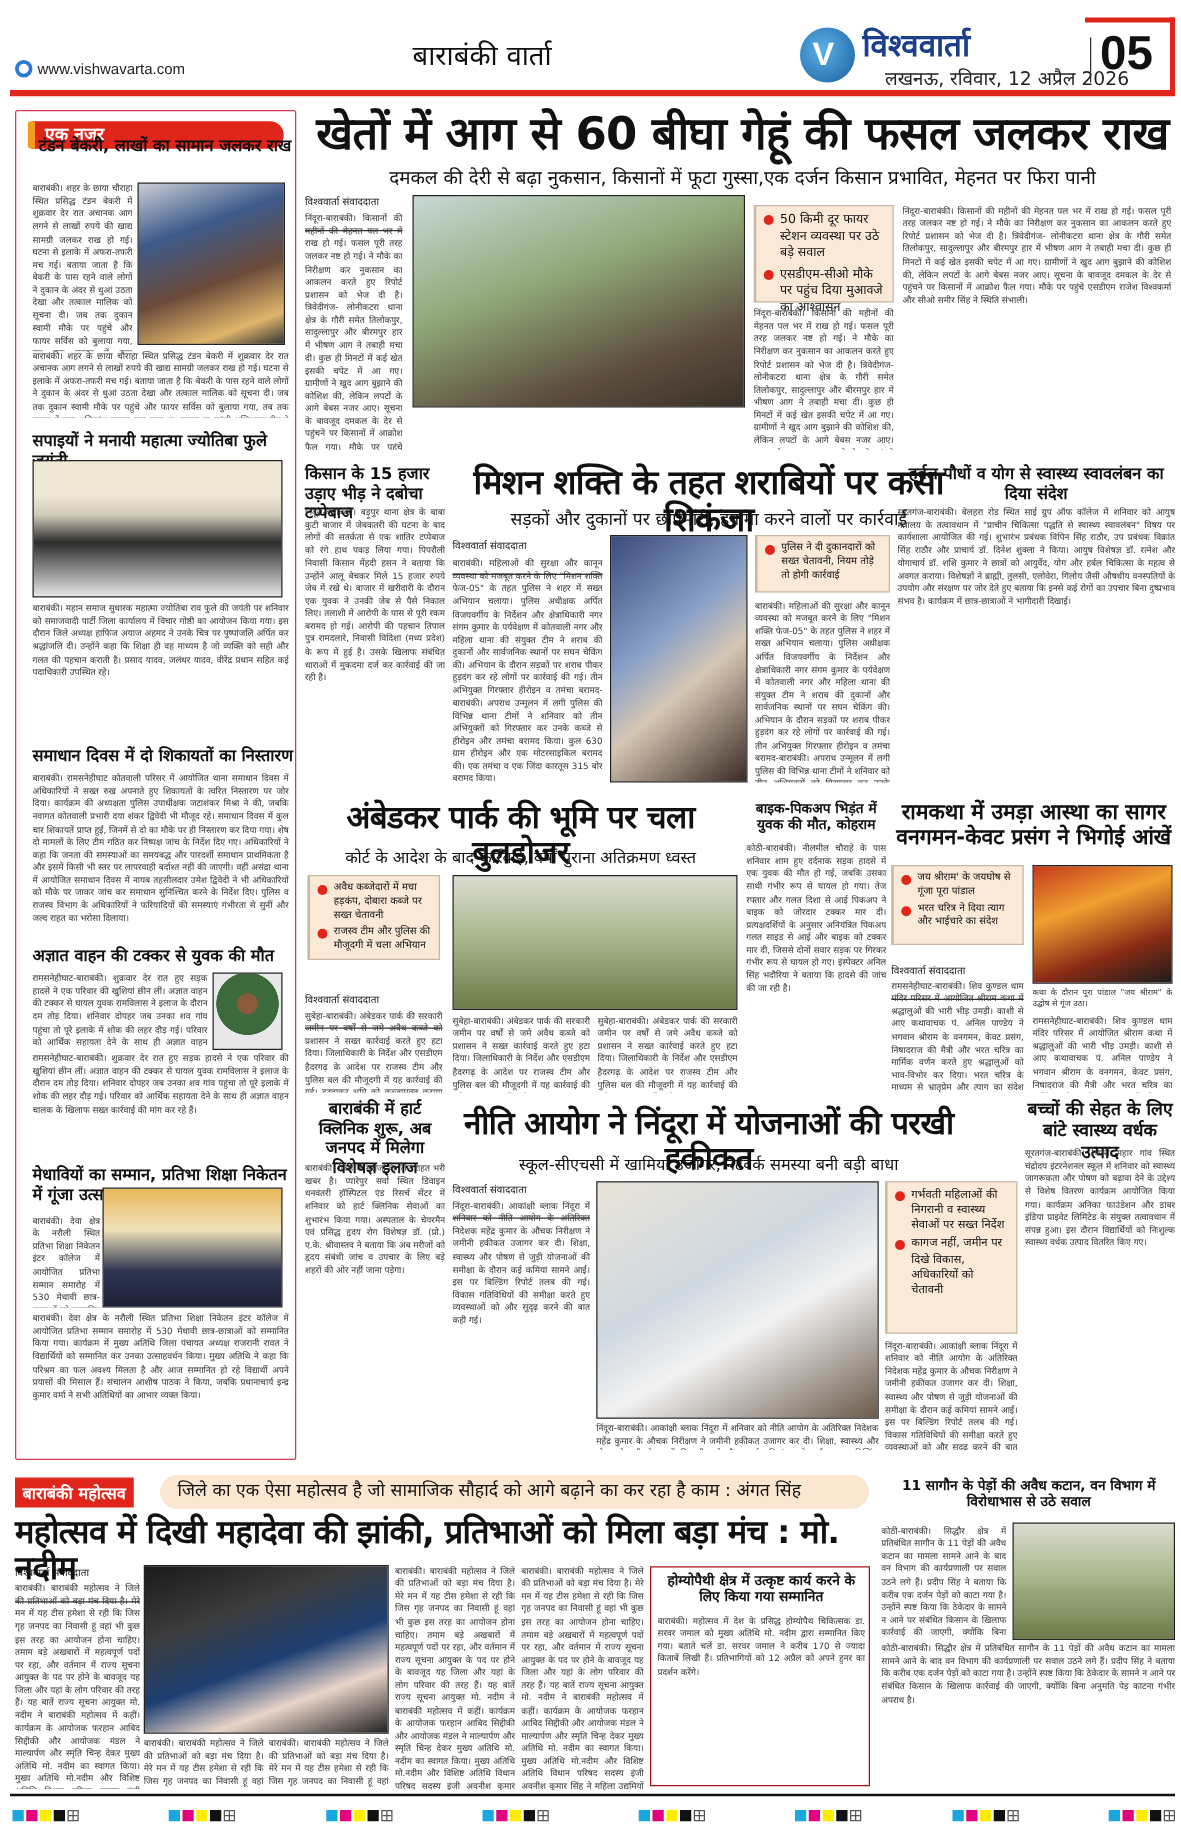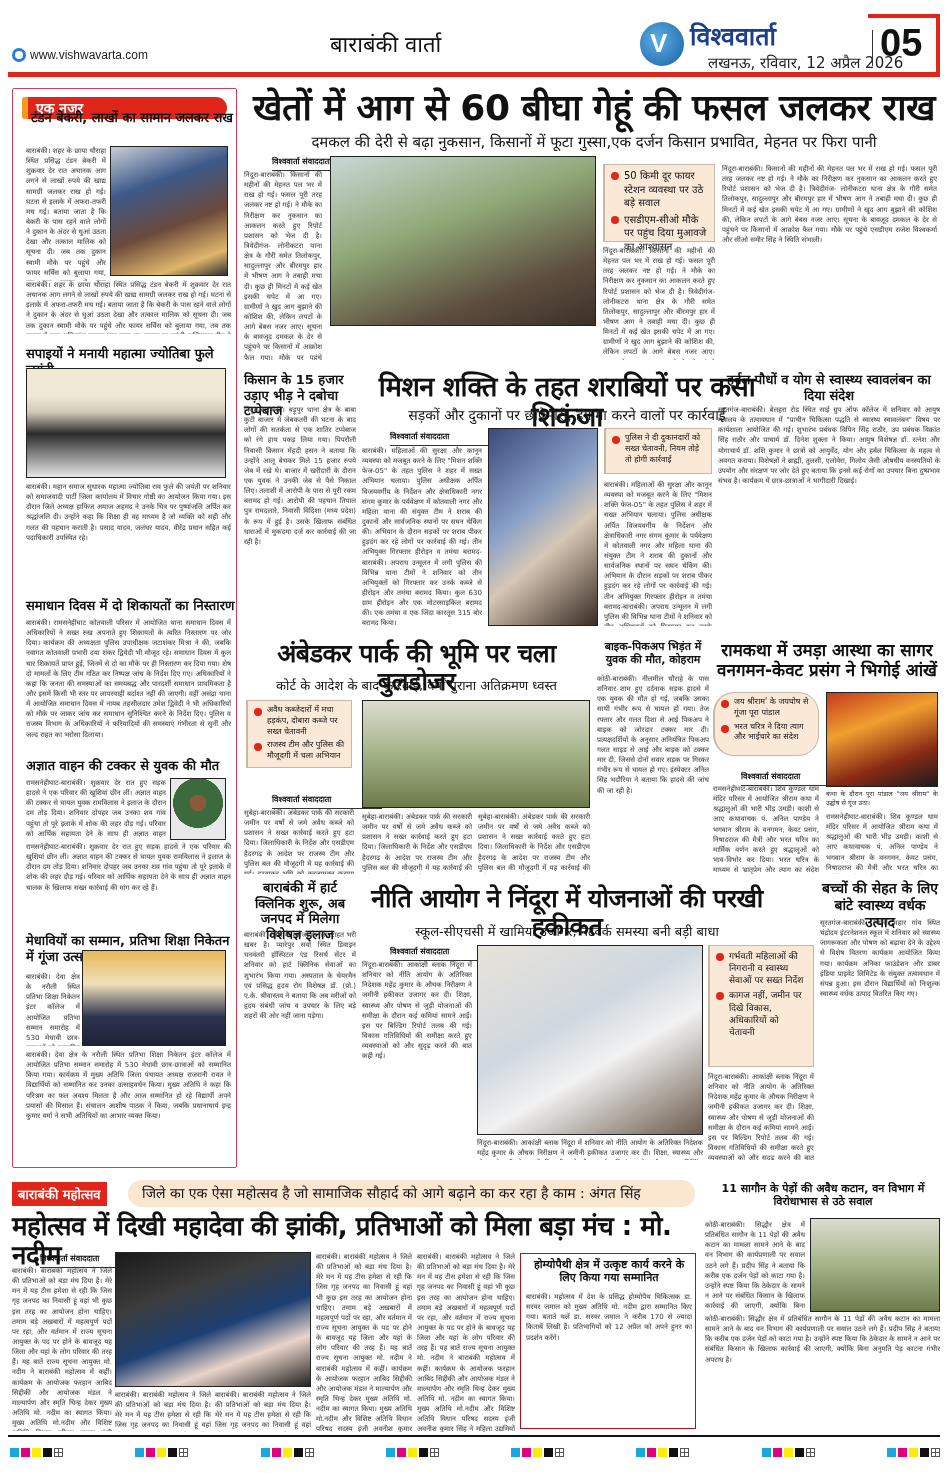--- a/index.html
+++ b/index.html
@@ -30,21 +30,21 @@
   .photo.school { background: linear-gradient(180deg, #e7b85a, #efe1b8 35%, #2d3450 70%, #1e2238); }
   .photo.hosp { background: linear-gradient(150deg, #e8e3d8, #cfd8e0 40%, #f2f2f2 60%, #6b5b4c); }
   .photo.night { background: linear-gradient(160deg, #1a1a1a, #3c3c3c 30%, #1d3f73 55%, #e9d4c9 75%, #222); }
   .photo.field { background: linear-gradient(180deg, #dcdcd0, #a9b88e 45%, #6d7a4a 100%); }
   .photo.face { background: radial-gradient(circle at 50% 40%, #8a5a3a 0 18%, #3c6a3c 19% 55%, #e8e8e8 56%); }
   .photo.meet { background: linear-gradient(180deg, #efe8d5 0%, #efe8d5 25%, #d0c9b8 40%, #2b2b2b 60%, #e6e6e6 100%); }
 
   .headline-xl { font-size: 36px; font-weight: bold; line-height: 1.1; color:#111; letter-spacing:-0.5px; }
   .headline-l { font-size: 30px; font-weight: bold; line-height: 1.1; color:#111; letter-spacing:-0.5px; }
   .sub { font-size: 15px; color:#111; }
-  .byline { font-size: 8px; font-weight: bold; border-bottom: 1px solid #333; padding-bottom: 4px; color:#111;margin-left:28px; }
+  .byline { font-size: 8px; font-weight: normal; border-bottom: 1px solid #333; padding-bottom: 18px; color:#111; }
   .hl-box { background: #fbe9d8; border: 1px solid #c8b7a4; border-left-width:2px; padding: 4px 6px; }
   .hl-item { font-size: 10px; line-height: 1.35; color:#111; display:flex; gap:5px; margin-bottom:3px;}
   .dot { flex: 0 0 auto; width: 8px; height: 8px; border-radius: 50%; background:#e0251b; margin-top:3px; }
 
   .mahotsav-tag { left: 12px; top: 1182px; background:#e0251b; color:#fff; font-size:13px; padding: 3px 6px; font-weight:bold; }
   .mahotsav-banner { left: 128px; top: 1180px; width: 567px; height: 27px; background:#fbe6cf; border-radius: 14px; font-size: 14px; line-height:27px; padding-left:14px; color:#111;}
   .foot-rule { left: 8px; top: 1435px; width: 932px; height: 2px; background: #111; }
   .regmarks { left: 10px; top: 1448px; width: 930px; display:flex; justify-content: space-between; }
   .reg { display:flex; gap:2px; align-items:center; }
   .reg i { display:block; width: 9px; height: 9px; }
@@ -146,21 +146,21 @@
 <div class="abs photo field" style="left:362px;top:700px;width:228px;height:108px;"></div>
 <div class="abs byline" style="left:244px;top:793px;width:110px;">विश्ववार्ता संवाददाता</div>
 <div class="abs body" style="left:244px;top:808px;width:110px;height:66px;overflow:hidden;">सुबेहा-बाराबंकी। अंबेडकर पार्क की सरकारी जमीन पर वर्षों से जमे अवैध कब्जे को प्रशासन ने सख्त कार्रवाई करते हुए हटा दिया। जिलाधिकारी के निर्देश और एसडीएम हैदरगढ़ के आदेश पर राजस्व टीम और पुलिस बल की मौजूदगी में यह कार्रवाई की गई। हटवाकर भूमि को कब्जामुक्त कराया गया। बताया गया कि संतराम नामक व्यक्ति द्वारा लंबे समय से इस सरकारी जमीन पर कब्जा किया गया था। प्रशासन के अनुसार, संबंधित व्यक्ति ने न्यायालय में दावा भी किया था, जिसे खारिज कर दिया गया। अधिकारियों ने साफ चेतावनी दी कि यदि दोबारा कब्जा करने की कोशिश की गई तो सख्त कानूनी कार्रवाई होगी।</div>
 <div class="abs body" style="left:362px;top:812px;width:110px;height:62px;overflow:hidden;">सुबेहा-बाराबंकी। अंबेडकर पार्क की सरकारी जमीन पर वर्षों से जमे अवैध कब्जे को प्रशासन ने सख्त कार्रवाई करते हुए हटा दिया। जिलाधिकारी के निर्देश और एसडीएम हैदरगढ़ के आदेश पर राजस्व टीम और पुलिस बल की मौजूदगी में यह कार्रवाई की गई। हटवाकर भूमि को कब्जामुक्त कराया गया। बताया गया कि संतराम नामक व्यक्ति द्वारा लंबे समय से इस सरकारी जमीन पर कब्जा किया गया था। प्रशासन के अनुसार, संबंधित व्यक्ति ने न्यायालय में दावा भी किया था, जिसे खारिज कर दिया गया। अधिकारियों ने साफ चेतावनी दी कि यदि दोबारा कब्जा करने की कोशिश की गई तो सख्त कानूनी कार्रवाई होगी।</div>
 <div class="abs body" style="left:478px;top:812px;width:112px;height:62px;overflow:hidden;">सुबेहा-बाराबंकी। अंबेडकर पार्क की सरकारी जमीन पर वर्षों से जमे अवैध कब्जे को प्रशासन ने सख्त कार्रवाई करते हुए हटा दिया। जिलाधिकारी के निर्देश और एसडीएम हैदरगढ़ के आदेश पर राजस्व टीम और पुलिस बल की मौजूदगी में यह कार्रवाई की गई। हटवाकर भूमि को कब्जामुक्त कराया गया। बताया गया कि संतराम नामक व्यक्ति द्वारा लंबे समय से इस सरकारी जमीन पर कब्जा किया गया था। प्रशासन के अनुसार, संबंधित व्यक्ति ने न्यायालय में दावा भी किया था, जिसे खारिज कर दिया गया। अधिकारियों ने साफ चेतावनी दी कि यदि दोबारा कब्जा करने की कोशिश की गई तो सख्त कानूनी कार्रवाई होगी।</div>
 
 <div class="abs h-small" style="left:597px;top:640px;width:112px;text-align:center;font-size:11px;">बाइक-पिकअप भिड़ंत में युवक की मौत, कोहराम</div>
 <div class="abs body" style="left:597px;top:674px;width:112px;height:200px;overflow:hidden;">कोठी-बाराबंकी। नीलमील चौराहे के पास शनिवार शाम हुए दर्दनाक सड़क हादसे में एक युवक की मौत हो गई, जबकि उसका साथी गंभीर रूप से घायल हो गया। तेज रफ्तार और गलत दिशा से आई पिकअप ने बाइक को जोरदार टक्कर मार दी। प्रत्यक्षदर्शियों के अनुसार अनियंत्रित पिकअप गलत साइड से आई और बाइक को टक्कर मार दी, जिससे दोनों सवार सड़क पर गिरकर गंभीर रूप से घायल हो गए। इंस्पेक्टर अनिल सिंह भदौरिया ने बताया कि हादसे की जांच की जा रही है।</div>
 
 <div class="abs h-mid" style="left:714px;top:640px;width:226px;text-align:center;font-size:17px;">रामकथा में उमड़ा आस्था का सागर वनगमन-केवट प्रसंग ने भिगोई आंखें</div>
-<div class="abs hl-box" style="left:713px;top:692px;width:106px;height:64px;border-radius:21px;">
+<div class="abs hl-box" style="left:713px;top:692px;width:106px;height:64px;">
   <div class="hl-item">
       <span class="dot"></span>
       <span style="font-size:8px;">जय श्रीराम' के जयघोष से गूंजा पूरा पांडाल</span>
     </div>
   <div class="hl-item">
       <span class="dot"></span>
       <span style="font-size:8px;">भरत चरित्र ने दिया त्याग और भाईचारे का संदेश</span>
     </div>
 </div>
 <div class="abs photo orange" style="left:826px;top:692px;width:112px;height:95px;"></div>

